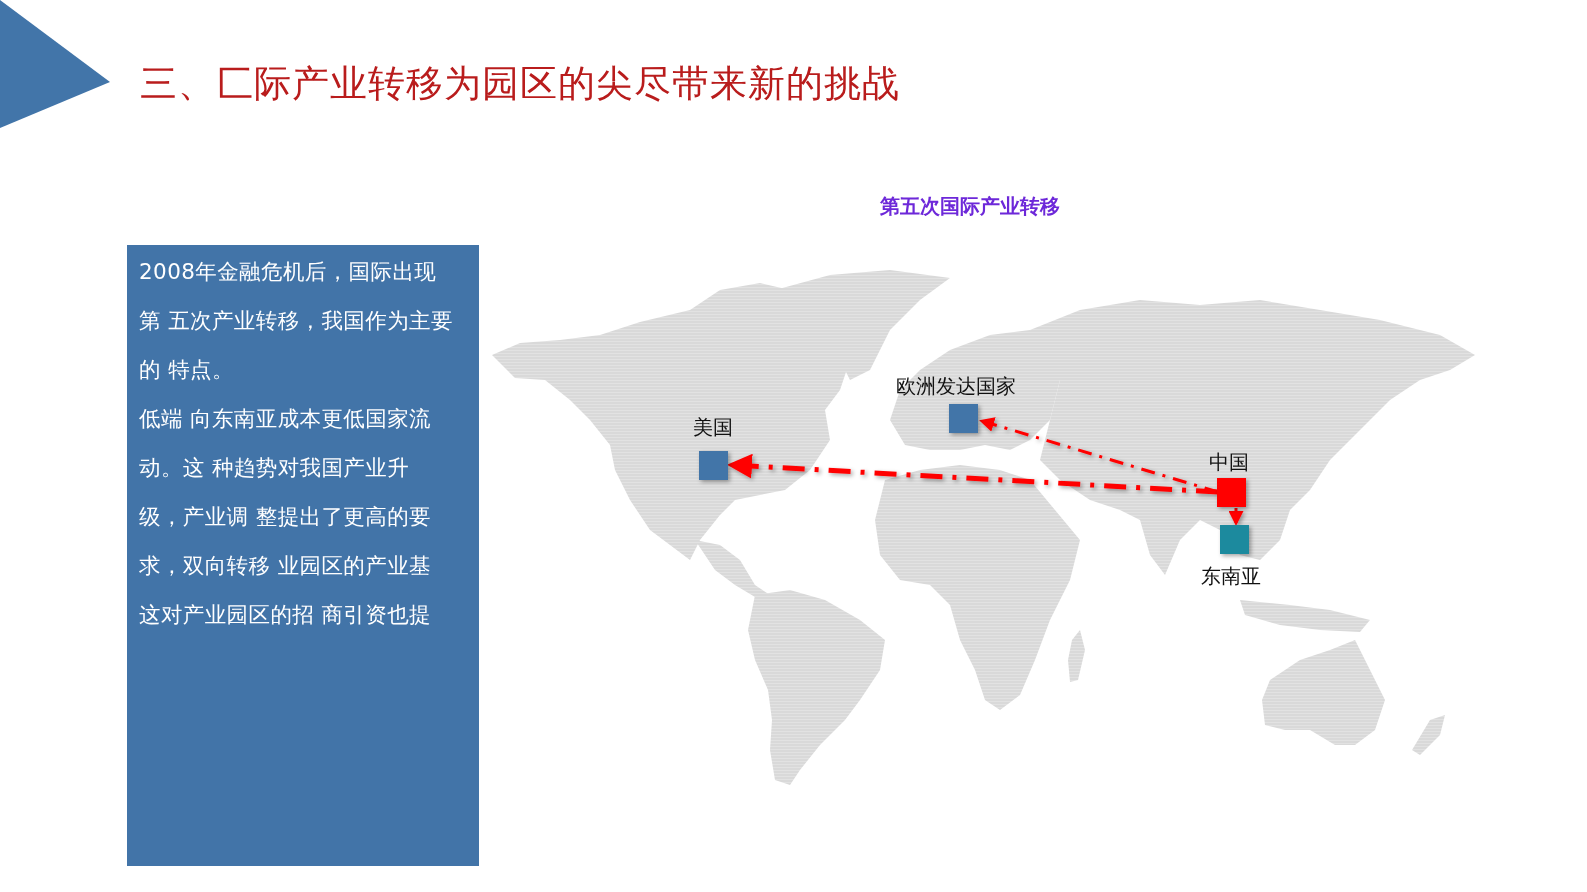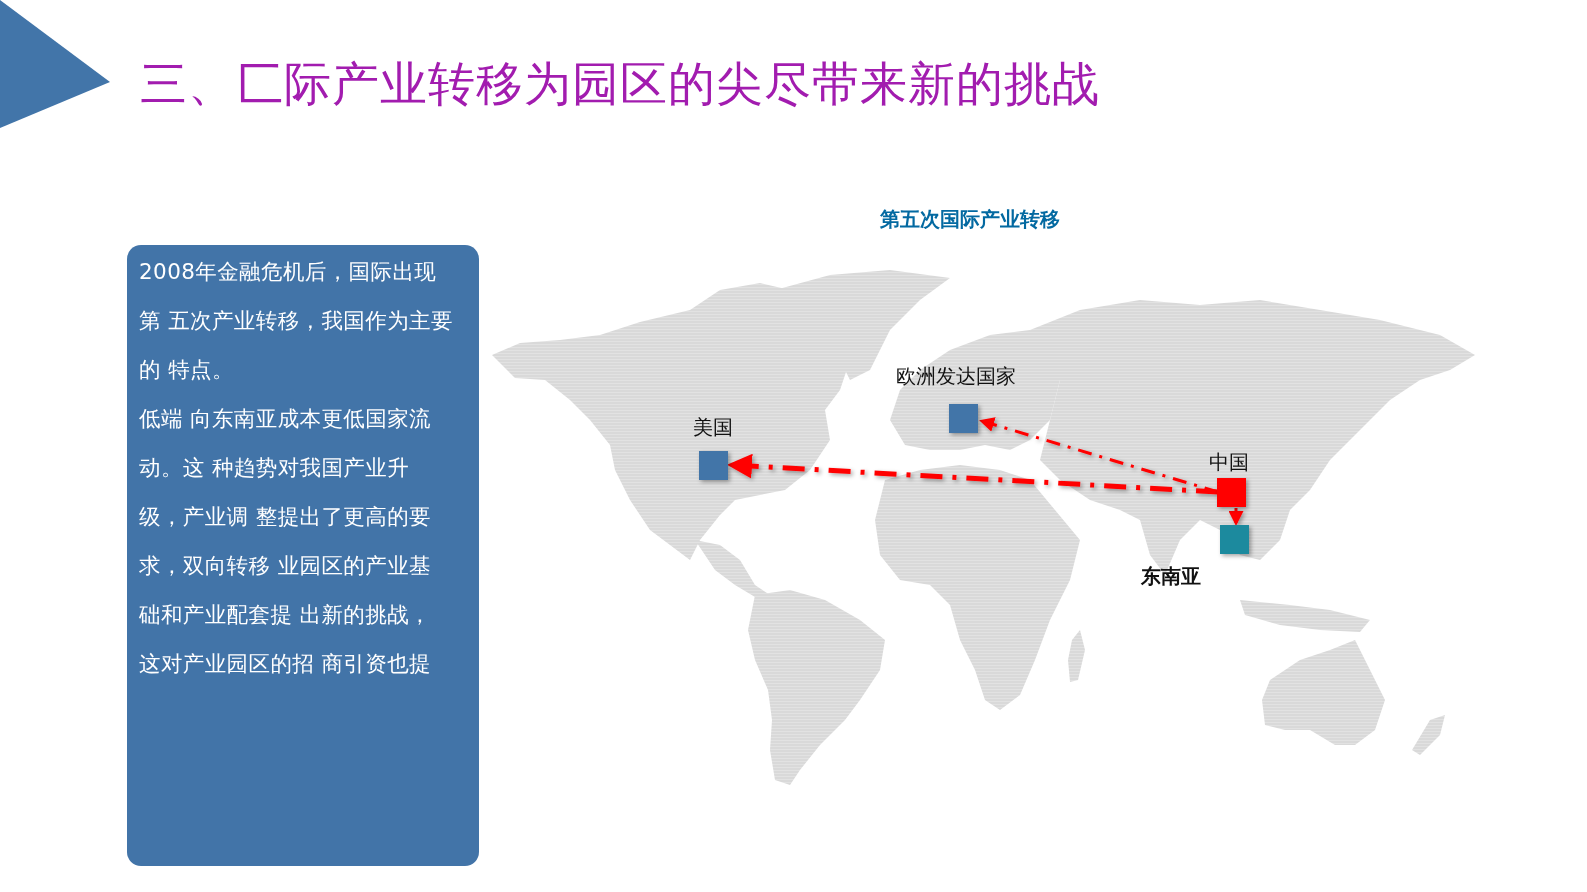--- a/index.html
+++ b/index.html
@@ -1,43 +1,42 @@
 <!DOCTYPE html>
 <html><head>
   <meta charset="utf-8">
   <style>
     html, body { margin: 0; padding: 0; background: #ffffff; }
     body { width: 1587px; height: 892px; position: relative; overflow: hidden; font-family: "DejaVu Sans", "Liberation Sans", sans-serif; }
     .triangle { position: absolute; left: 0; top: 0; width: 112px; height: 130px; }
-    .page-title { position: absolute; left: 140px; top: 52px; font-family: Liberation Sans, sans-serif; font-size: 47px; color: #a21caf; letter-spacing: 1px; white-space: nowrap; line-height: 64px; }
-    .text-box { position: absolute; left: 127px; top: 245px; width: 352px; height: 621px; background: #4274A8; box-sizing: border-box; padding: 2px 12px 0 12px; overflow: hidden; border-radius: 14px; }
+    .page-title { position: absolute; left: 140px; top: 52px; font-family: Liberation Sans, sans-serif; font-size: 37px; color: #b91c1c; letter-spacing: 1px; white-space: nowrap; line-height: 64px; }
+    .text-box { position: absolute; left: 127px; top: 245px; width: 352px; height: 621px; background: #4274A8; box-sizing: border-box; padding: 2px 12px 0 12px; overflow: hidden; }
     .text-box p { margin: 0; color: #ffffff; font-size: 21.5px; line-height: 49px; white-space: nowrap; letter-spacing: 0.4px; }
     .text-box .hl { color: #FF1E1E; }
-    .chart-title { position: absolute; left: 880px; top: 206px; font-size: 20px; font-weight: bold; color: #0369a1; white-space: nowrap; }
+    .chart-title { position: absolute; left: 880px; top: 193px; font-size: 20px; font-weight: bold; color: #6d28d9; white-space: nowrap; }
     .map { position: absolute; left: 480px; top: 255px; width: 1010px; height: 540px; }
     .label { position: absolute; font-size: 20px; color: #111; white-space: nowrap; }
   </style>
 </head>
 <body>
 
 <svg class="triangle" viewBox="0 0 112 130">
   <polygon points="0,0 110,82 0,128" fill="#4275A9"></polygon>
 </svg>
 
 <div class="page-title">三、匚际产业转移为园区的尖尽带来新的挑战</div>
 
 <div class="text-box" id="textbox">
     <p><span>2008年金融危机后，国际出现</span></p>
     <p><span>第 五次产业转移，我国作为主要</span></p>
     <p><span>的 特点。</span></p>
     <p><span>低端  向东南亚成本更低国家流</span></p>
     <p><span>动。这  种趋势对我国产业升</span></p>
     <p><span>级，产业调  整提出了更高的要</span></p>
     <p><span>求，双向转移  业园区的产业基</span></p>
-    <p><span>础和产业配套提  出新的挑战，</span></p>
     <p><span>这对产业园区的招  商引资也提</span></p>
   </div>
 
 <div class="chart-title">第五次国际产业转移</div>
 
 <svg class="map" viewBox="480 255 1010 540">
   <defs>
     <pattern id="stripes" width="4" height="3" patternUnits="userSpaceOnUse">
       <rect width="4" height="3" fill="#D9D9D9"></rect>
       <rect y="2" width="4" height="1" fill="#E2E2E2"></rect>
@@ -80,15 +79,15 @@
     <line x1="1236" y1="508" x2="1236" y2="523" stroke="#FF0000" stroke-width="3" stroke-dasharray="4,2" marker-end="url(#ah)"></line>
   </g>
 
   <rect x="699" y="451" width="29" height="29" fill="#4274A8" filter="url(#shadow)"></rect>
   <rect x="949" y="404" width="29" height="29" fill="#4274A8" filter="url(#shadow)"></rect>
   <rect x="1217" y="478" width="29" height="29" fill="#FF0000" filter="url(#shadow)"></rect>
   <rect x="1220" y="525" width="29" height="29" fill="#1A8A9E" filter="url(#shadow)"></rect>
 </svg>
 
 <div class="label" style="left:693px; top:414px;">美国</div>
-<div class="label" style="left:896px; top:363px;">欧洲发达国家</div>
+<div class="label" style="left:896px; top:373px;">欧洲发达国家</div>
 <div class="label" style="left:1209px; top:449px;">中国</div>
-<div class="label" style="left:1141px; top:563px;font-weight:bold;">东南亚</div>
+<div class="label" style="left:1201px; top:563px;">东南亚</div>
 
 </body></html>

